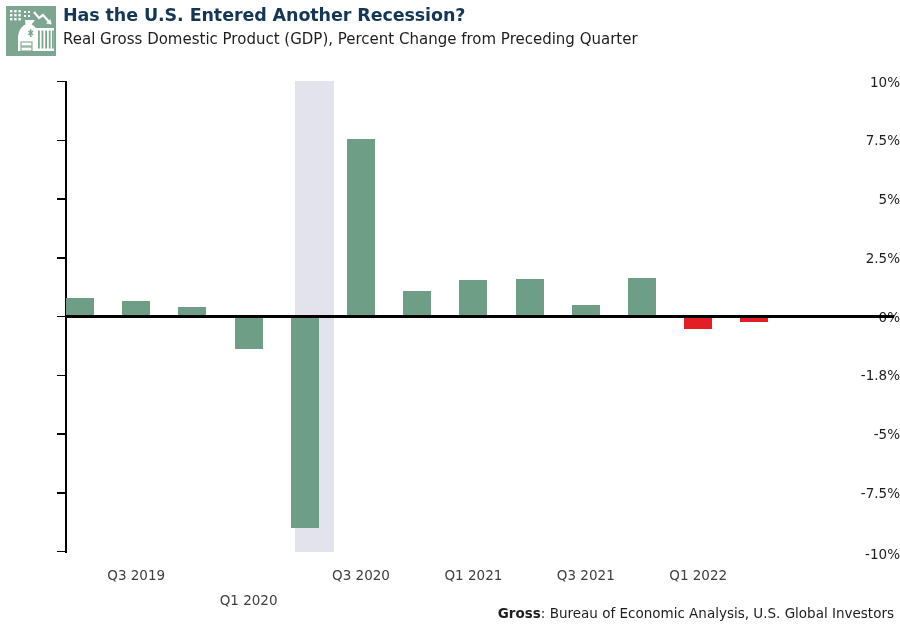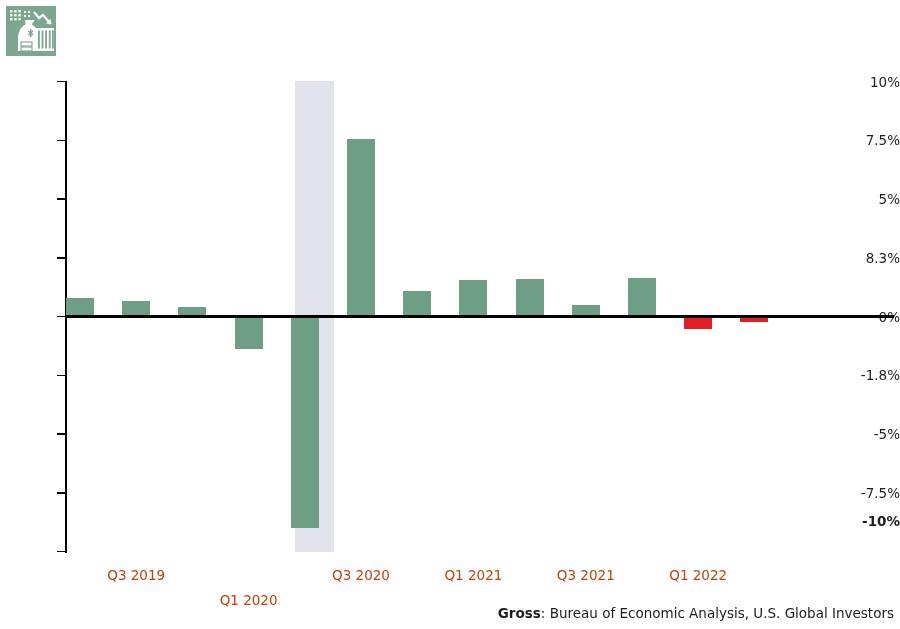--- a/index.html
+++ b/index.html
@@ -102,21 +102,21 @@
   .bar {
     position: absolute;
   }
   .bar.pos { background: #6E9E86; }
   .bar.neg-green { background: #6E9E86; }
   .bar.neg-red { background: #E31E24; }
 
   .xlabel {
     position: absolute;
     font-size: 13.5px;
-    color: #c2410c;
+    color: #404040;
     text-align: right;
     white-space: nowrap;
     transform: translateX(-50%);
   }
 
   
   .source {
     position: absolute;
     right: 6px;
     bottom: 8px;
@@ -166,43 +166,45 @@
         <rect x="42.8" y="24.5" width="1.8" height="18"></rect>
         <rect x="46" y="24.5" width="1.8" height="18"></rect>
       </g>
 
       <rect x="15" y="36" width="11" height="4" fill="#ffffff" stroke="#7CA68F" stroke-width="1.1"></rect>
       <rect x="15" y="41" width="11" height="4" fill="#ffffff" stroke="#7CA68F" stroke-width="1.1"></rect>
     </svg>
   </div>
 
   <div class="title-block">
+    <div class="chart-title">Has the U.S. Entered Another Recession?</div>
+    <div class="chart-subtitle">Real Gross Domestic Product (GDP), Percent Change from Preceding Quarter</div>
   </div>
 </div>
 
 <div class="plot-area">
   <div id="yticks">
       <div class="tick" style="top: 80.75px;"></div>
       <div class="tick-label" style="top: 81.5px;">10%</div>
       <div class="tick" style="top: 139.5px;"></div>
       <div class="tick-label" style="top: 140.25px;">7.5%</div>
       <div class="tick" style="top: 198.25px;"></div>
       <div class="tick-label" style="top: 199px;">5%</div>
       <div class="tick" style="top: 257px;"></div>
-      <div class="tick-label" style="top: 257.75px;">8.3%</div>
+      <div class="tick-label" style="top: 257.75px;">2.5%</div>
       <div class="tick" style="top: 315.75px;"></div>
       <div class="tick-label" style="top: 316.5px;">0%</div>
       <div class="tick" style="top: 374.5px;"></div>
       <div class="tick-label" style="top: 375.25px;">-1.8%</div>
       <div class="tick" style="top: 433.25px;"></div>
       <div class="tick-label" style="top: 434px;">-5%</div>
       <div class="tick" style="top: 492px;"></div>
       <div class="tick-label" style="top: 492.75px;">-7.5%</div>
       <div class="tick" style="top: 550.75px;"></div>
-      <div class="tick-label" style="top: 521px; font-weight: bold;">-10%</div>
+      <div class="tick-label" style="top: 554px;">-10%</div>
     </div>
   <div id="bands">
       <div class="recession-band" style="left: 295px; top: 81px; width: 39px; height: 471px; background: rgb(227, 227, 237);"></div>
     </div>
   <div class="axis-line-y"></div>
   <div id="bars">
       <div class="bar pos" title="Q2 2019: 0.8%" style="left: 66px; width: 28px; background: rgb(110, 158, 134); height: 18.8px; top: 297.7px;"></div>
       <div class="bar pos" title="Q3 2019: 0.65%" style="left: 122.2px; width: 28px; background: rgb(110, 158, 134); height: 15.275px; top: 301.225px;"></div>
       <div class="bar pos" title="Q4 2019: 0.4%" style="left: 178.4px; width: 28px; background: rgb(110, 158, 134); height: 9.4px; top: 307.1px;"></div>
       <div class="bar neg-green" title="Q1 2020: -1.4%" style="left: 234.6px; width: 28px; background: rgb(110, 158, 134); height: 32.9px; top: 316.5px;"></div>

